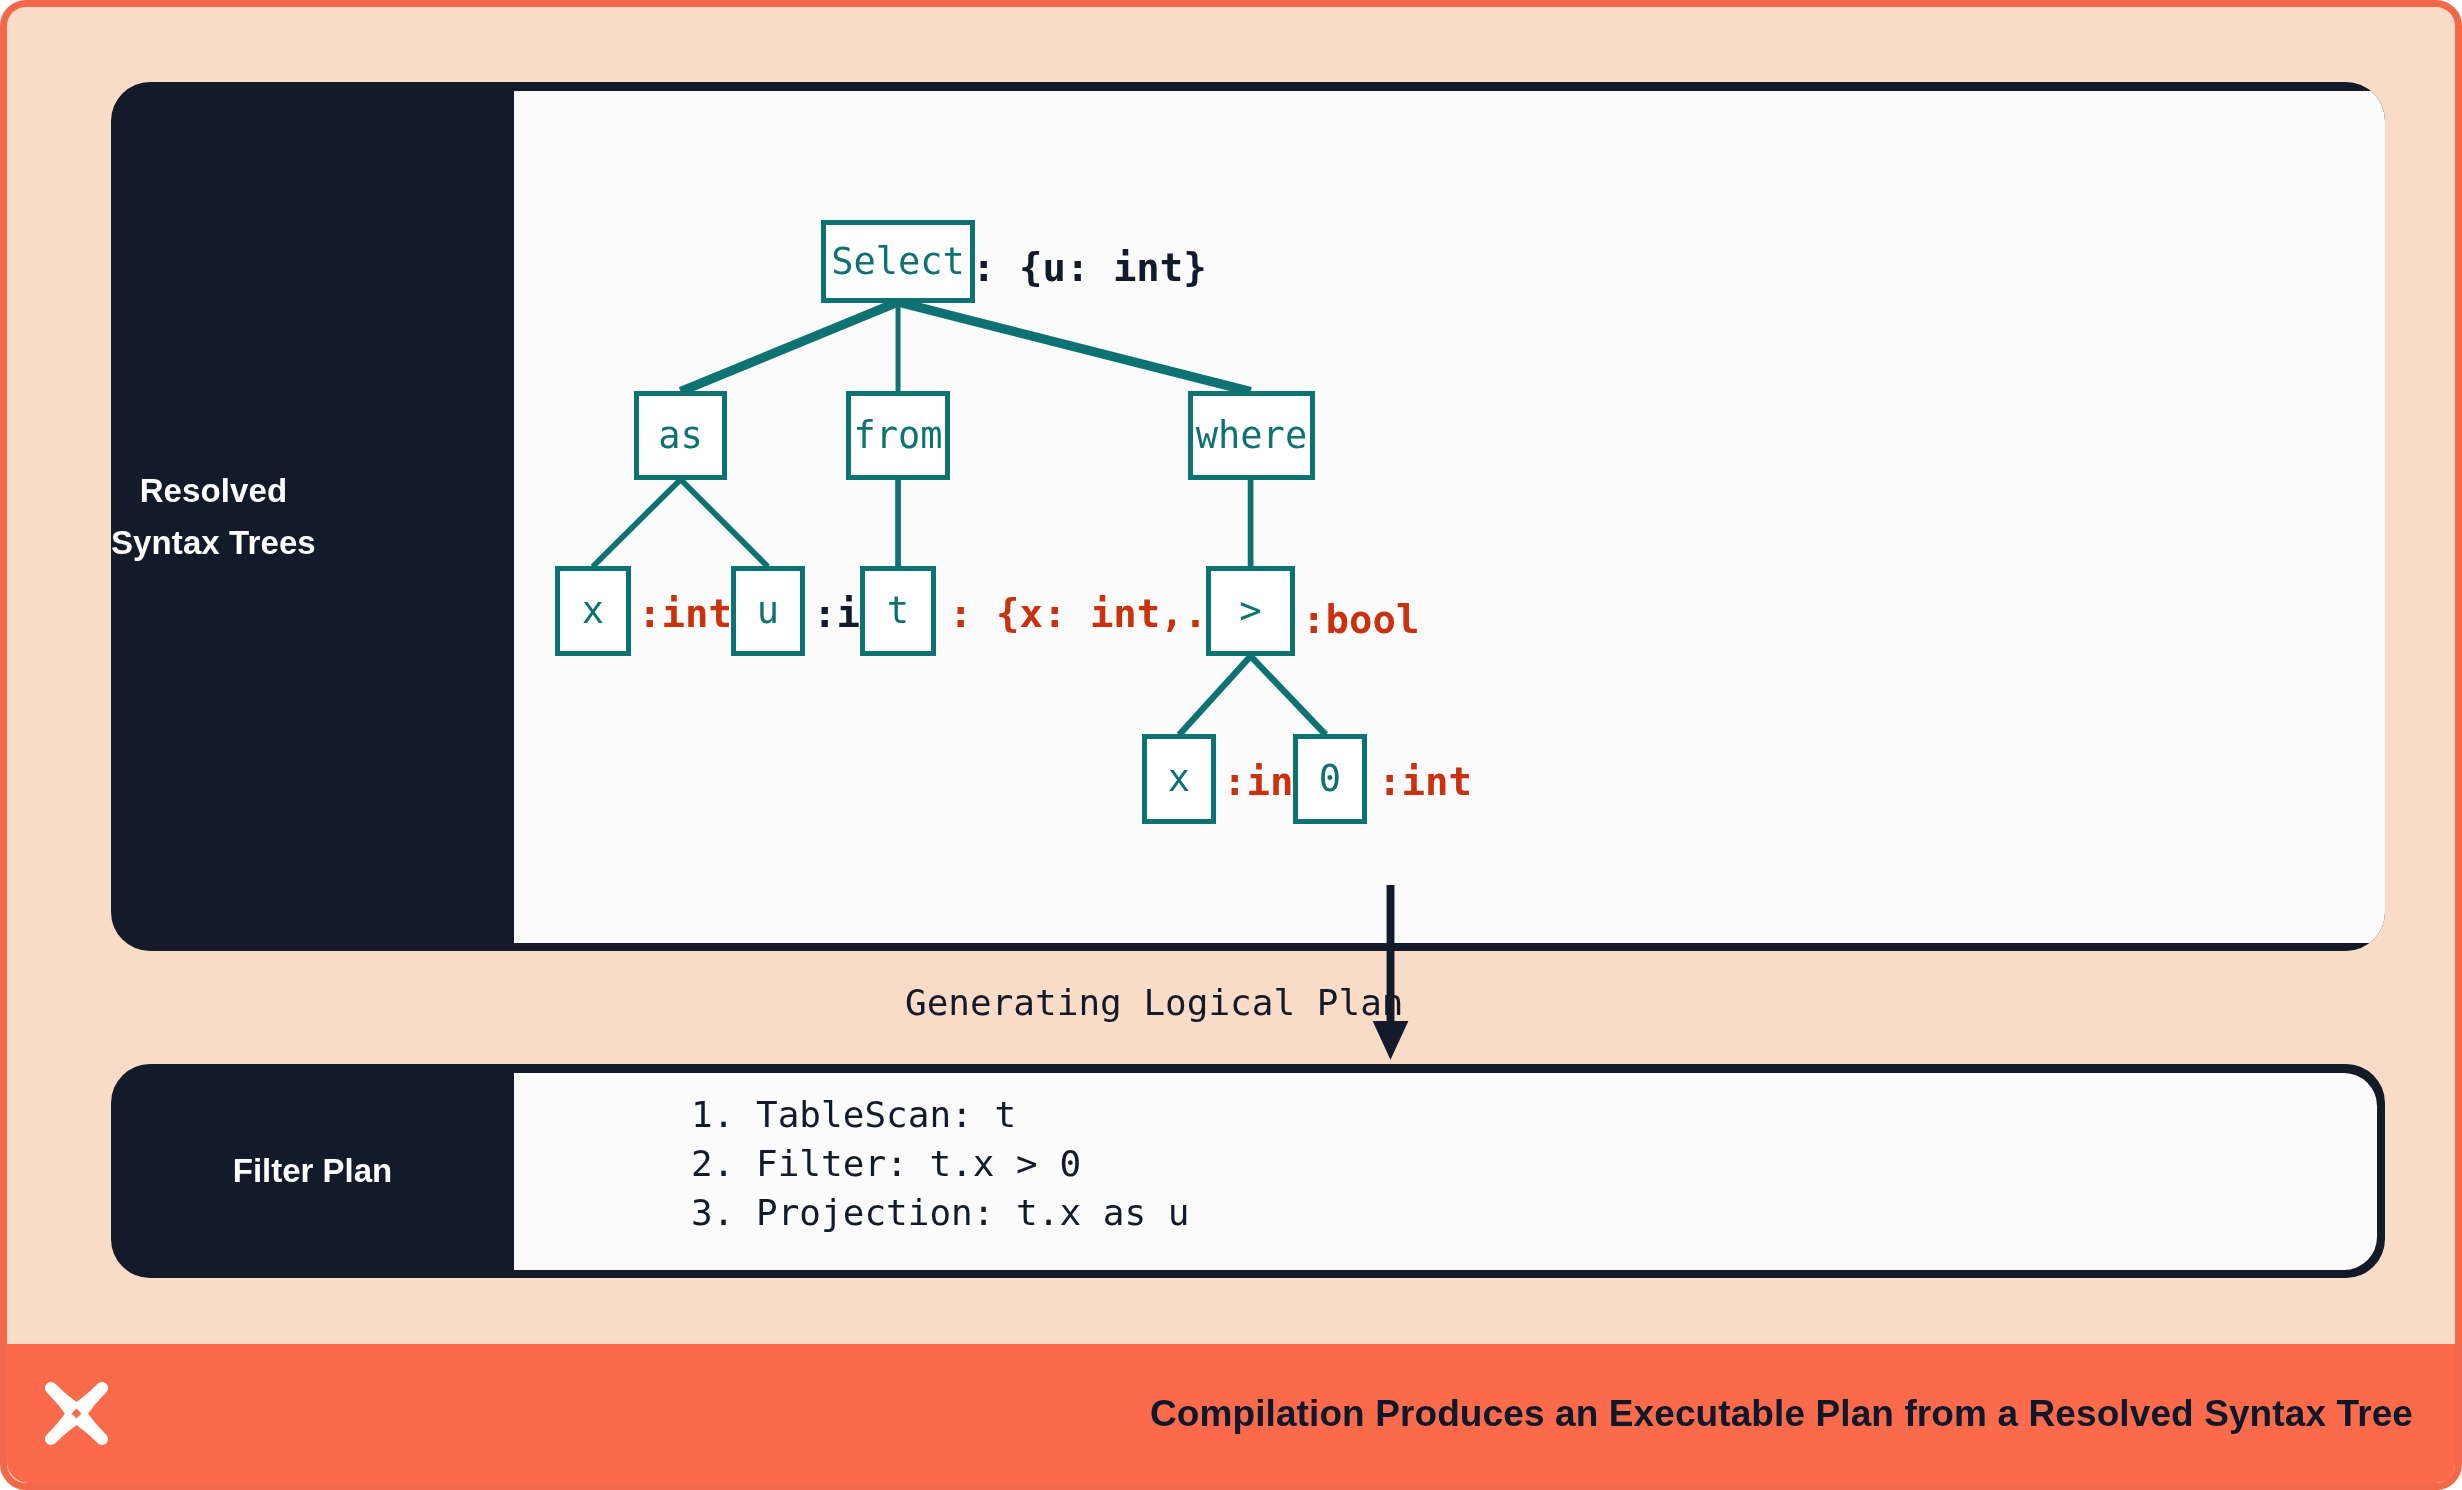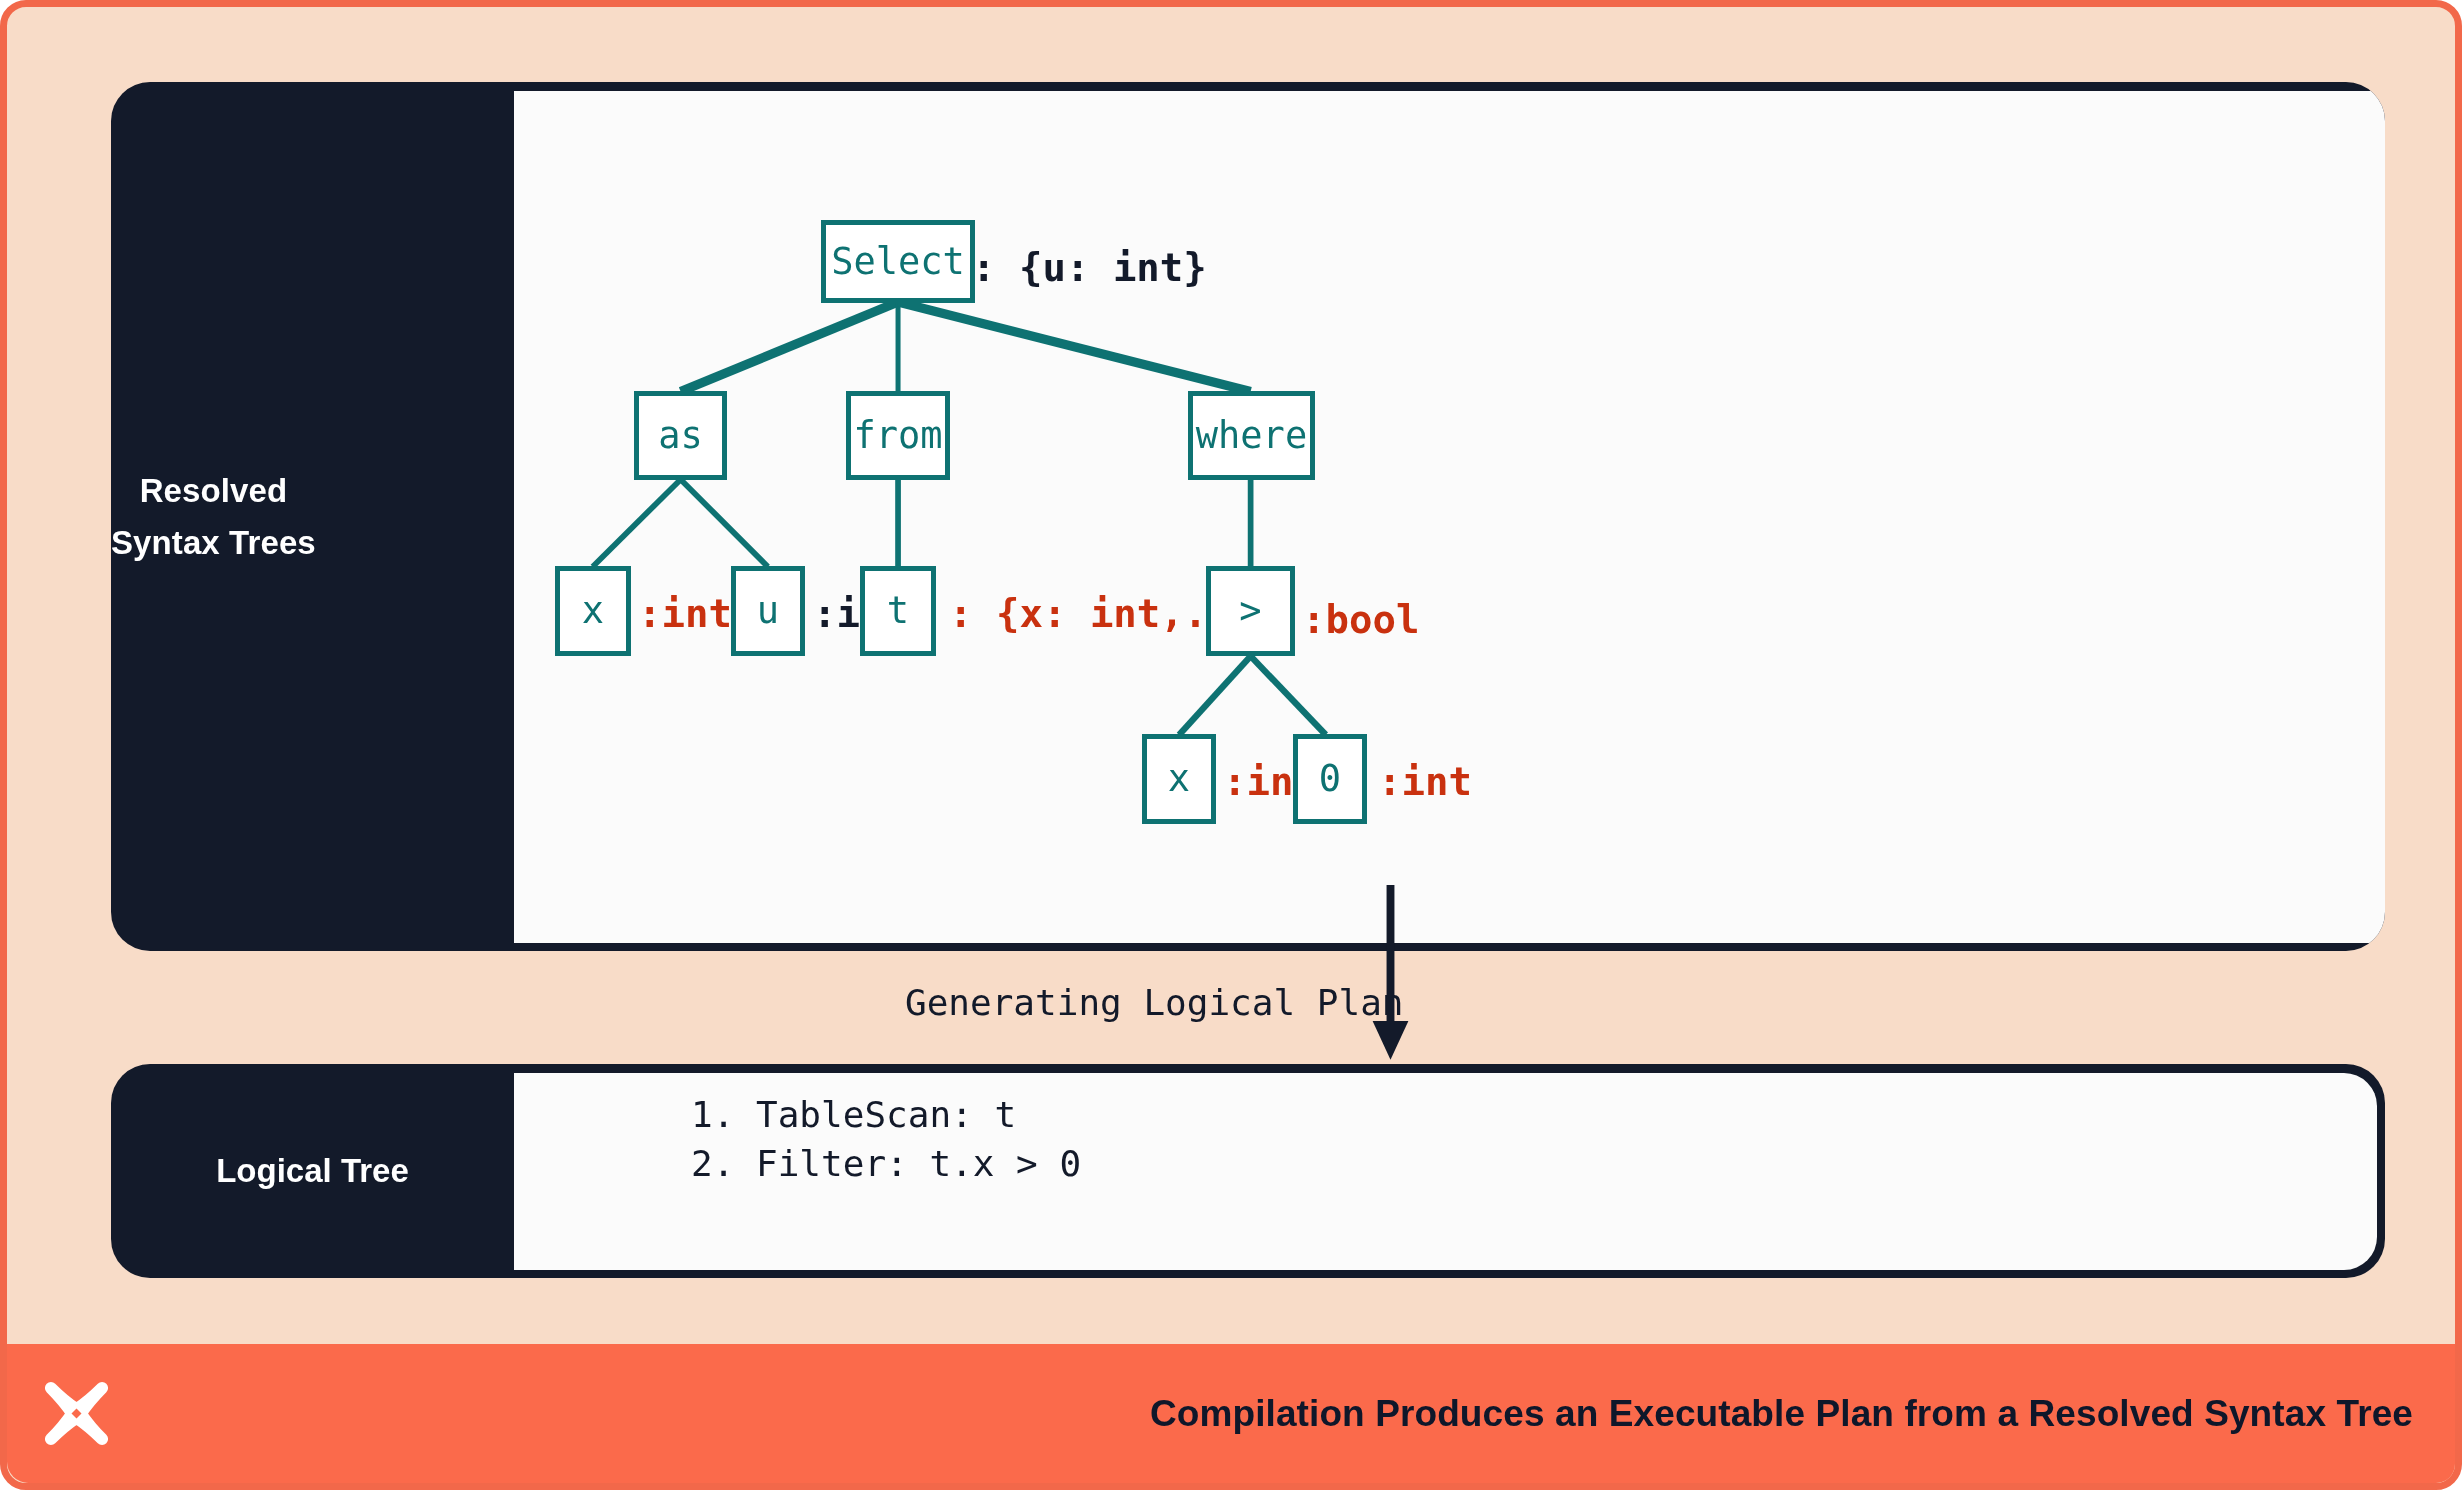--- a/index.html
+++ b/index.html
@@ -285,24 +285,25 @@
 
   <div id="flow">
     <div id="flow-label">Generating Logical Plan</div>
     <svg id="flow-arrow" width="43" height="179" viewBox="0 0 60 250">
       <line x1="30" y1="0" x2="30" y2="198" stroke="#131A2A" stroke-width="11"></line>
       <polygon points="30,244 5,190 55,190" fill="#131A2A"></polygon>
     </svg>
   </div>
 
   <div id="lp-panel">
-    <div id="lp-label">Logical Tree</div>
+    <div id="lp-label">Filter Plan</div>
     <div id="lp-canvas">
       <div class="lp-line">1. TableScan: t</div>
       <div class="lp-line">2. Filter: t.x &gt; 0</div>
+      <div class="lp-line">3. Projection: t.x as u</div>
     </div>
   </div>
 
   <div id="banner">
     <svg id="banner-logo" viewBox="0 0 100 100">
       <path d="M14 14 C30 30, 44 40, 50 44 C56 40, 70 30, 86 14 C70 30, 60 44, 56 50 C60 56, 70 70, 86 86 C70 70, 56 60, 50 56 C44 60, 30 70, 14 86 C30 70, 40 56, 44 50 C40 44, 30 30, 14 14 Z" fill="#FFFFFF" stroke="#FFFFFF" stroke-width="17" stroke-linejoin="round"></path>
       <polygon points="50,43 57,50 50,57 43,50" fill="#FB6A4B"></polygon>
     </svg>
     <div id="banner-caption">Compilation Produces an Executable Plan from a Resolved Syntax Tree</div>
   </div>

